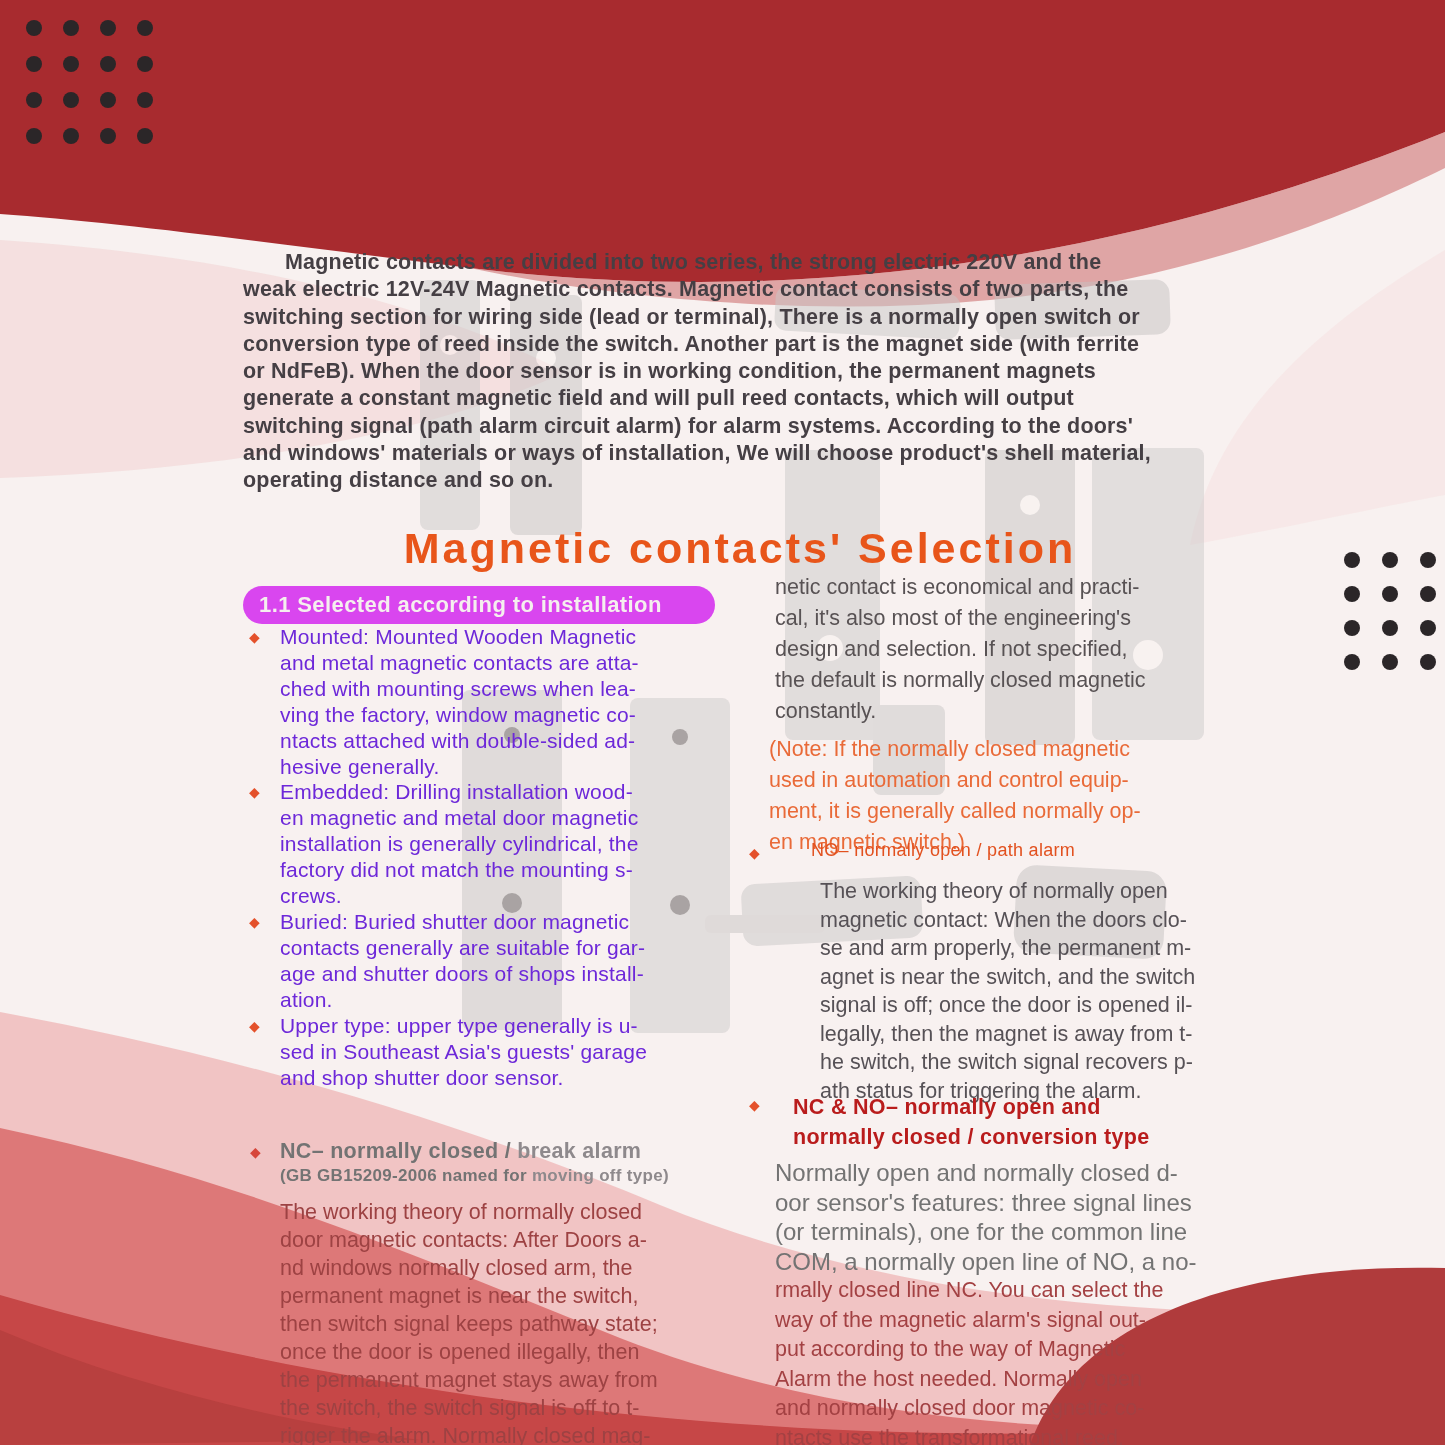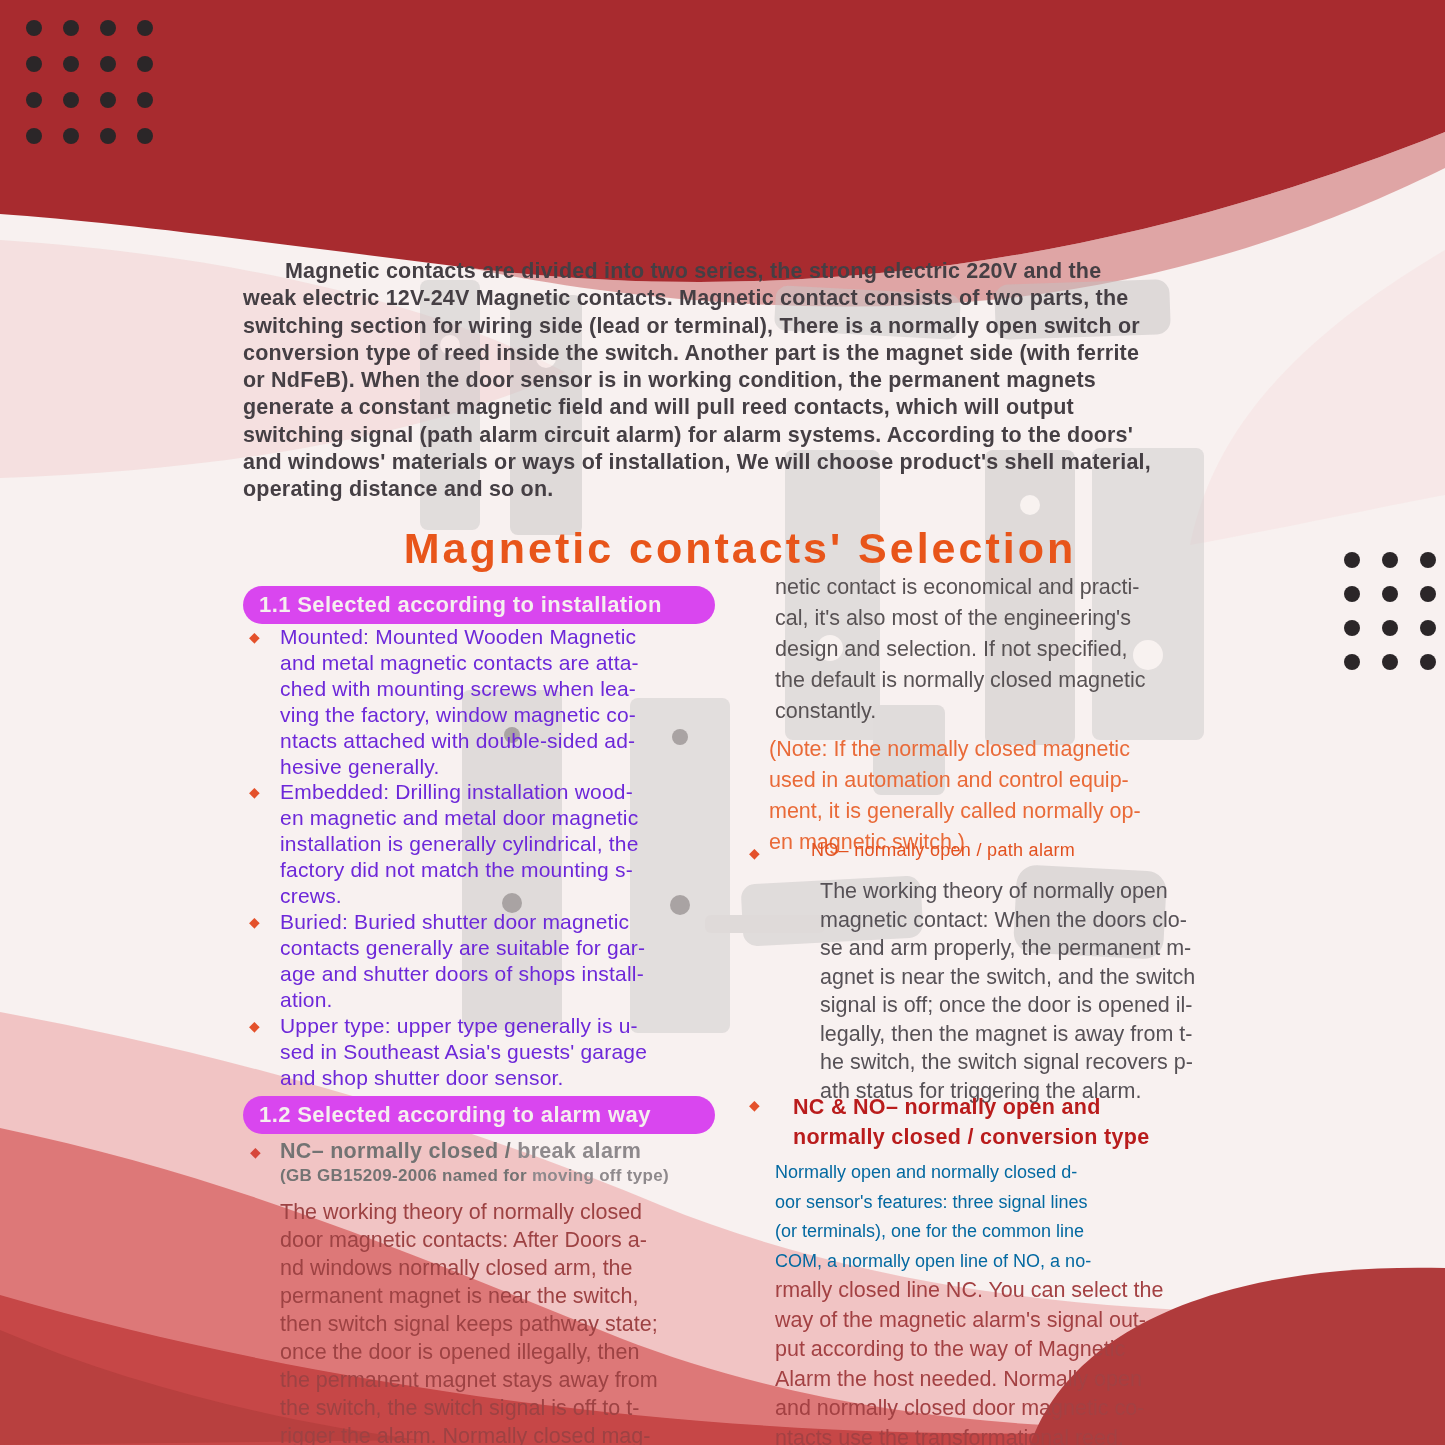--- a/index.html
+++ b/index.html
@@ -10,21 +10,21 @@
   }
   .bg { position:absolute; left:0; top:0; width:1445px; height:1445px; }
   .title {
     position:absolute; left:0; top:6px; width:100%; text-align:center;
     font-size:68px; font-weight:700; letter-spacing:7px; color:#f6f1f0;
   }
   .para { white-space:pre-line; }
   .intro {
     position:absolute; left:243px; top:249px; width:995px;
     font-size:21.5px; line-height:27.3px; font-weight:700;
-    color:#453f44; text-indent:42px; letter-spacing:0.2px;margin-top:9px;
+    color:#453f44; text-indent:42px; letter-spacing:0.2px;
   }
   .selection {
     position:absolute; left:40px; top:524px; width:1400px; text-align:center;
     font-size:43px; font-weight:700; letter-spacing:3px; color:#e8551a;
   }
   .banner {
     position:absolute; left:243px; width:472px; height:38px; box-sizing:border-box;
     background:#d946ef; border-radius:19px; color:#f5efee;
     font-size:22px; font-weight:700; line-height:38px; padding-left:16px;
     letter-spacing:0.4px;
@@ -44,21 +44,21 @@
     position:absolute; left:280px; top:1198px; width:458px;
     font-size:21.5px; line-height:28px; color:#9d4243;
   }
   .rc-para1 { position:absolute; left:775px; top:572px; width:460px; font-size:21.5px; line-height:31px; color:#585254; }
   .rc-note  { position:absolute; left:769px; top:734px; width:465px; font-size:21.5px; line-height:31px; color:#e96a38; }
   .no-head  { position:absolute; left:783px; top:840px; font-size:18px; font-weight:400; color:#e2511f; letter-spacing:0.3px;margin-left:28px; }
   .d-no   { left:749px; top:845px; }
   .no-para  { position:absolute; left:820px; top:877px; width:460px; font-size:21.5px; line-height:28.5px; color:#565156; }
   .ncno-head{ position:absolute; left:783px; top:1092px; font-size:21.5px; font-weight:700; color:#b91c1c; line-height:30px; letter-spacing:0.3px;margin-left:10px; }
   .d-ncno { left:749px; top:1097px; }
-  .ncno-a { position:absolute; left:775px; top:1158px; width:462px; font-size:18px; line-height:29.5px; color:#0369a1; }
+  .ncno-a { position:absolute; left:775px; top:1158px; width:462px; font-size:24px; line-height:29.5px; color:#737373; }
   .ncno-b { position:absolute; left:775px; top:1276px; width:462px; font-size:21.5px; line-height:29.5px; color:#a34143; }
 </style>
 </head>
 <body>
 
 <div class="page">
 
   <svg class="bg" viewBox="0 0 1445 1445" aria-hidden="true">
 
     <g>
@@ -177,21 +177,20 @@
 age and shutter doors of shops install-
 ation.</div>
   </div>
   <div class="bullet b4">
     <span class="diamond">◆</span>
     <div class="btxt para">Upper type: upper type generally is u-
 sed in Southeast Asia's  guests' garage
 and shop  shutter door sensor.</div>
   </div>
 
-  <div class="banner banner2">1.2 Selected according to alarm way</div>
 
   <span class="diamond" style="left:250px; top:1144px; color:#d6463a;">◆</span>
   <div class="nc-head"><span class="red">NC– normally closed / </span><span class="gray">break alarm</span></div>
   <div class="nc-sub"><span class="red">(GB GB15209-2006 named for </span><span class="gray">moving off type)</span></div>
   <div class="nc-para para">The working theory of normally closed
 door magnetic contacts: After Doors a-
 nd windows normally closed arm, the
 permanent magnet is near the switch,
 then switch signal keeps pathway state;
 once the door is opened illegally, then

